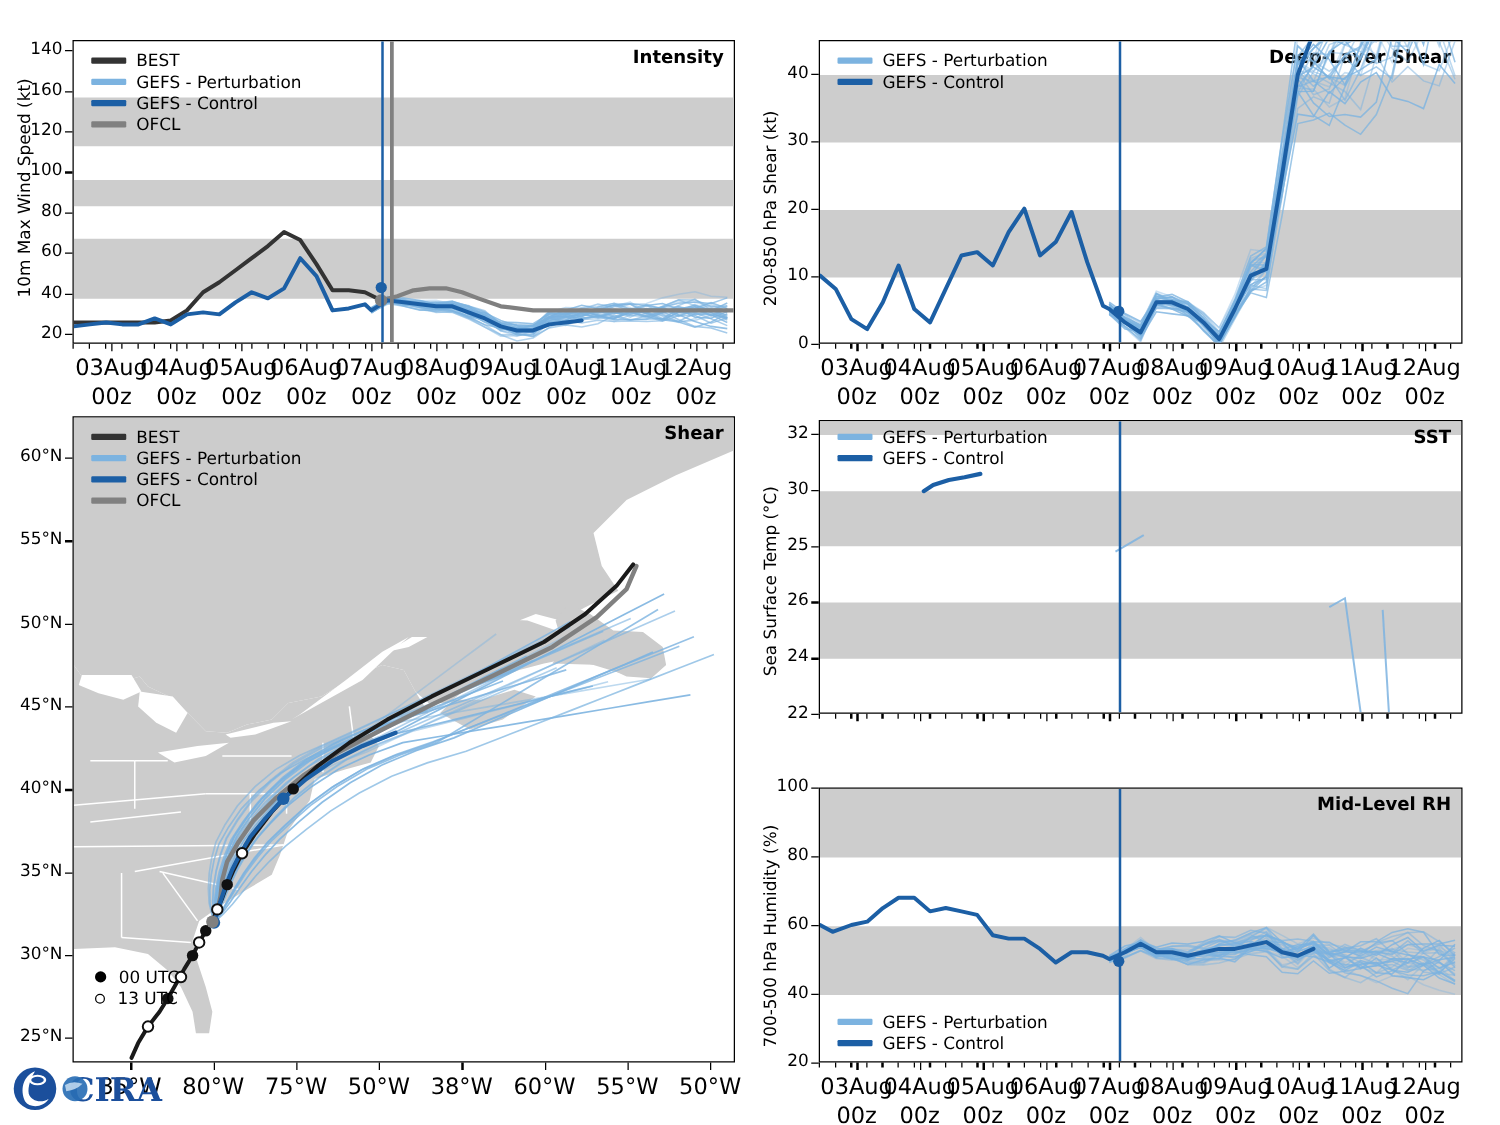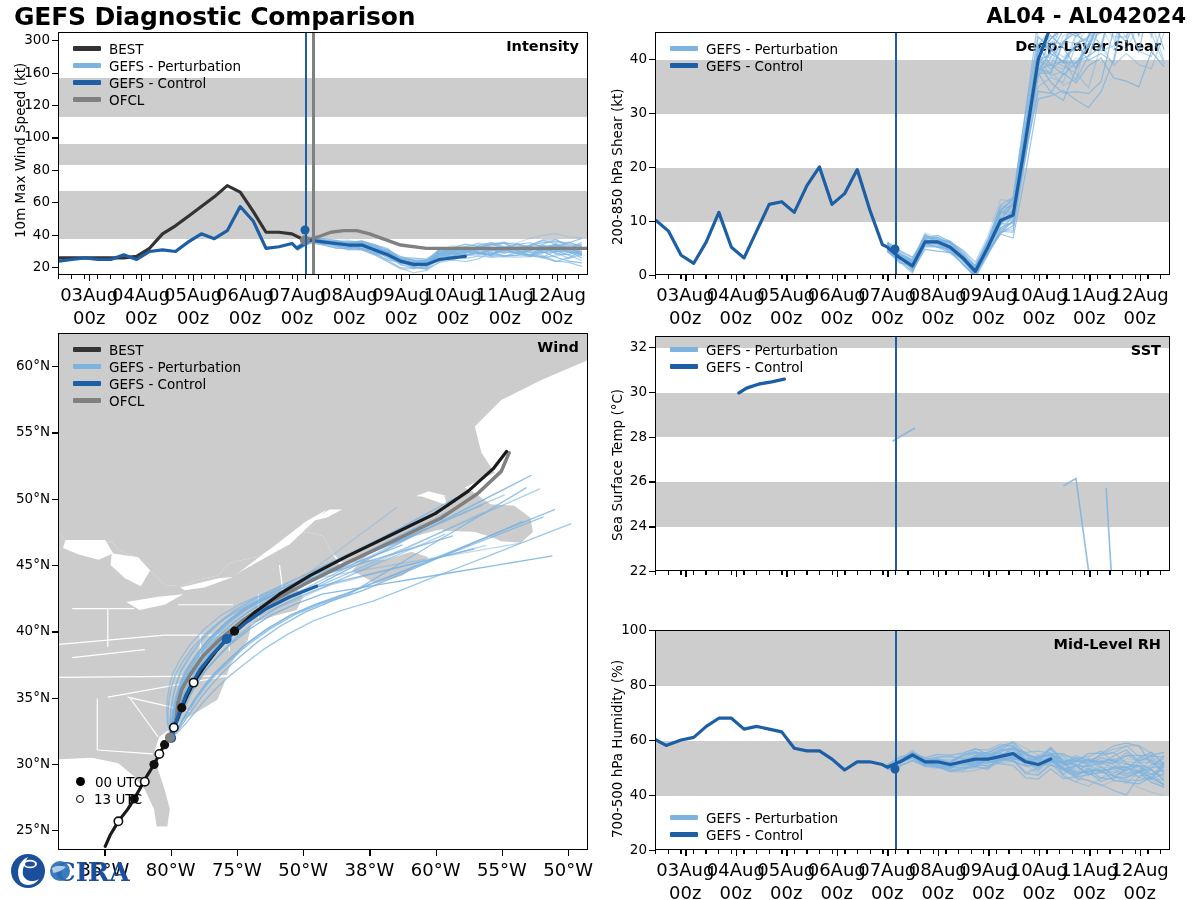--- a/index.html
+++ b/index.html
@@ -83,22 +83,20 @@
     width: 8px; height: 8px; border-radius: 50%;
     background:#fff; border: 1.4px solid #000; margin: 0 10px 0 9px;
   }
   .logo { position: absolute; left: 8px; bottom: 4px; }
 </style>
 </head>
 <body>
 
 <div id="root">
 
-  <div class="hdr-left">GEFS Diagnostic Comparison</div>
-  <div class="hdr-right">AL04 - AL042024</div>
 
   <div class="panel" style="left:58px; top:32px; width:530px; height:243px;">
     <div class="plotbox">
       <div class="band" style="top:157.6px;height:48.6px;"></div>
       <div class="band" style="top:110.7px;height:21.1px;"></div>
       <div class="band" style="top:45.4px;height:38.9px;"></div>
       <svg class="series" viewBox="0 0 530 243" preserveAspectRatio="none">
         <g id="int-ens">
             <polyline points="239.0,217.3 252.0,208.6 265.0,211.6 278.0,211.1 291.0,213.6 304.0,215.2 317.0,219.7 330.0,221.1 342.9,227.7 355.9,228.9 368.9,229.8 381.9,222.1 394.9,216.9 407.9,217.1 420.9,221.5 433.9,219.8 446.9,216.7 459.9,219.6 472.8,224.7 485.8,218.4 498.8,220.2 511.8,220.6 524.8,226.9" fill="none" stroke="#7cb3e0" stroke-width="1.25" opacity="0.80"></polyline>
             <polyline points="239.0,215.9 252.0,206.0 265.0,209.4 278.0,210.1 291.0,212.5 304.0,210.0 317.0,213.5 330.0,217.3 342.9,228.2 355.9,235.9 368.9,231.3 381.9,223.1 394.9,222.2 407.9,219.9 420.9,218.8 433.9,217.1 446.9,215.6 459.9,219.8 472.8,213.8 485.8,208.6 498.8,208.7 511.8,213.9 524.8,213.3" fill="none" stroke="#7cb3e0" stroke-width="1.25" opacity="0.63"></polyline>
@@ -168,21 +166,21 @@
         <div class="ytick" style="left: -52px; width: 44px; top: 161.1px;">60</div>
         <div class="ytickmark" style="left: -6px; top: 170.1px;"></div>
         <div class="ytick" style="left: -52px; width: 44px; top: 128.7px;">80</div>
         <div class="ytickmark" style="left: -6px; top: 137.7px;"></div>
         <div class="ytick" style="left: -52px; width: 44px; top: 96.3px;">100</div>
         <div class="ytickmark" style="left: -6px; top: 105.3px;"></div>
         <div class="ytick" style="left: -52px; width: 44px; top: 63.9px;">120</div>
         <div class="ytickmark" style="left: -6px; top: 72.9px;"></div>
         <div class="ytick" style="left: -52px; width: 44px; top: 31.5px;">160</div>
         <div class="ytickmark" style="left: -6px; top: 40.5px;"></div>
-        <div class="ytick" style="left: -52px; width: 44px; top: -0.9px;">300</div>
+        <div class="ytick" style="left: -52px; width: 44px; top: -0.9px;">140</div>
         <div class="ytickmark" style="left: -6px; top: 8.1px;"></div>
       </div>
     <div class="xticks">
         <div class="xtick" style="left: -2.82353px; width: 68px; top: 252px;">03Aug<br>00z</div>
         <div class="xtickmark" style="left: 31.1765px; top: 243px;"></div>
         <div class="xtick" style="left: 49.1373px; width: 68px; top: 252px;">04Aug<br>00z</div>
         <div class="xtickmark" style="left: 83.1373px; top: 243px;"></div>
         <div class="xtick" style="left: 101.098px; width: 68px; top: 252px;">05Aug<br>00z</div>
         <div class="xtickmark" style="left: 135.098px; top: 243px;"></div>
         <div class="xtick" style="left: 153.059px; width: 68px; top: 252px;">06Aug<br>00z</div>
@@ -450,21 +448,21 @@
             <circle cx="59.625" cy="489.16153846153844" r="4.2" fill="#ffffff" stroke="#111111" stroke-width="1.6"></circle>
             <circle cx="86.125" cy="449.39230769230767" r="4.2" fill="#ffffff" stroke="#111111" stroke-width="1.6"></circle>
             <circle cx="100.69999999999993" cy="421.55384615384617" r="4.2" fill="#ffffff" stroke="#111111" stroke-width="1.6"></circle>
             <circle cx="115.27500000000005" cy="395.0410256410256" r="4.2" fill="#ffffff" stroke="#111111" stroke-width="1.6"></circle>
             <circle cx="135.15000000000003" cy="349.96923076923076" r="4.2" fill="#ffffff" stroke="#111111" stroke-width="1.6"></circle>
             <circle cx="112.625" cy="405.6461538461539" r="5.0" fill="#1c5fa5"></circle>
             <circle cx="168.27500000000003" cy="306.223076923077" r="5.0" fill="#1c5fa5"></circle>
             <circle cx="111.30000000000007" cy="404.98333333333335" r="5.0" fill="#808080"></circle>
           </g>
       </svg>
-      <div class="paneltitle" style="z-index:8;">Wind</div>
+      <div class="paneltitle" style="z-index:8;">Shear</div>
       <div class="legend" style="left:14px; top:7px;">
         <div class="legend-row">
           <span class="legend-swatch" style="background:#333333;"></span>
           <span class="legend-label">BEST</span>
         </div>
         <div class="legend-row">
           <span class="legend-swatch" style="background:#7cb3e0;"></span>
           <span class="legend-label">GEFS - Perturbation</span>
         </div>
         <div class="legend-row">
@@ -552,21 +550,21 @@
       </div>
     </div>
     <div class="ylabel" style="left:-46px; top:205px;">Sea Surface Temp (°C)</div>
     <div class="yticks">
         <div class="ytick" style="left: -52px; width: 44px; top: 226px;">22</div>
         <div class="ytickmark" style="left: -6px; top: 235px;"></div>
         <div class="ytick" style="left: -52px; width: 44px; top: 181.238px;">24</div>
         <div class="ytickmark" style="left: -6px; top: 190.238px;"></div>
         <div class="ytick" style="left: -52px; width: 44px; top: 136.476px;">26</div>
         <div class="ytickmark" style="left: -6px; top: 145.476px;"></div>
-        <div class="ytick" style="left: -52px; width: 44px; top: 91.7143px;">28</div>
+        <div class="ytick" style="left: -52px; width: 44px; top: 91.7143px;">25</div>
         <div class="ytickmark" style="left: -6px; top: 100.714px;"></div>
         <div class="ytick" style="left: -52px; width: 44px; top: 46.9524px;">30</div>
         <div class="ytickmark" style="left: -6px; top: 55.9524px;"></div>
         <div class="ytick" style="left: -52px; width: 44px; top: 2.19048px;">32</div>
         <div class="ytickmark" style="left: -6px; top: 11.1905px;"></div>
       </div>
     <div class="xticks">
         <div class="xtickmark" style="left: 30.2941px; top: 235px;"></div>
         <div class="xtickmark" style="left: 80.7843px; top: 235px;"></div>
         <div class="xtickmark" style="left: 131.275px; top: 235px;"></div>

